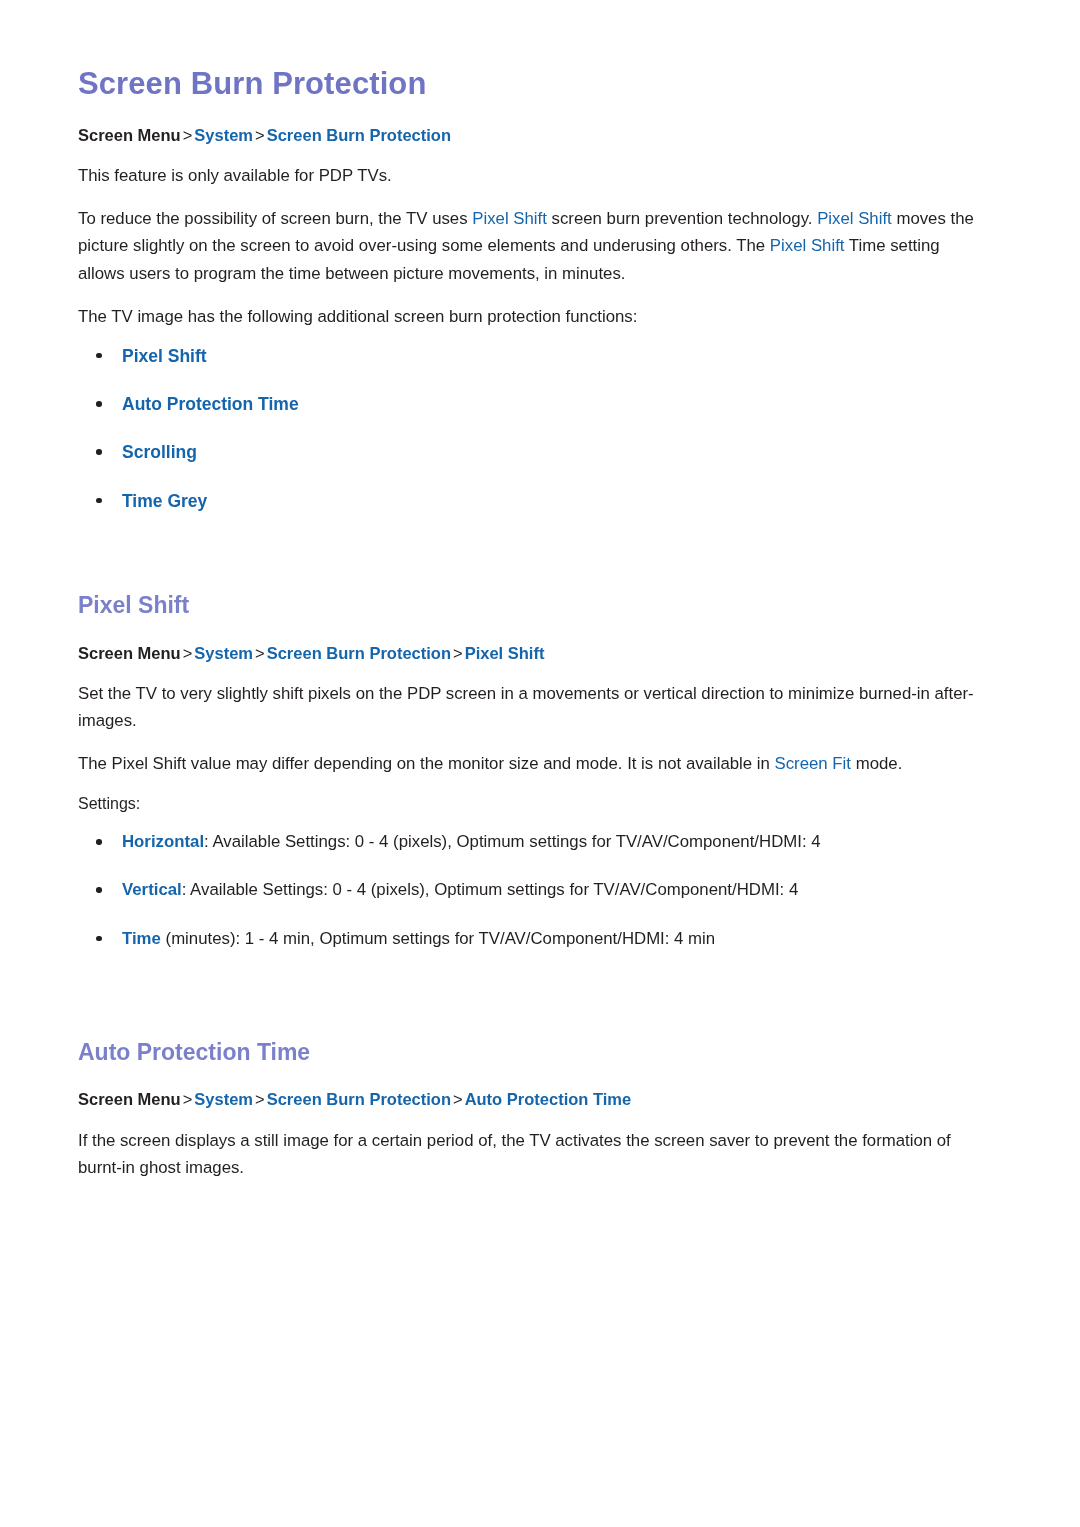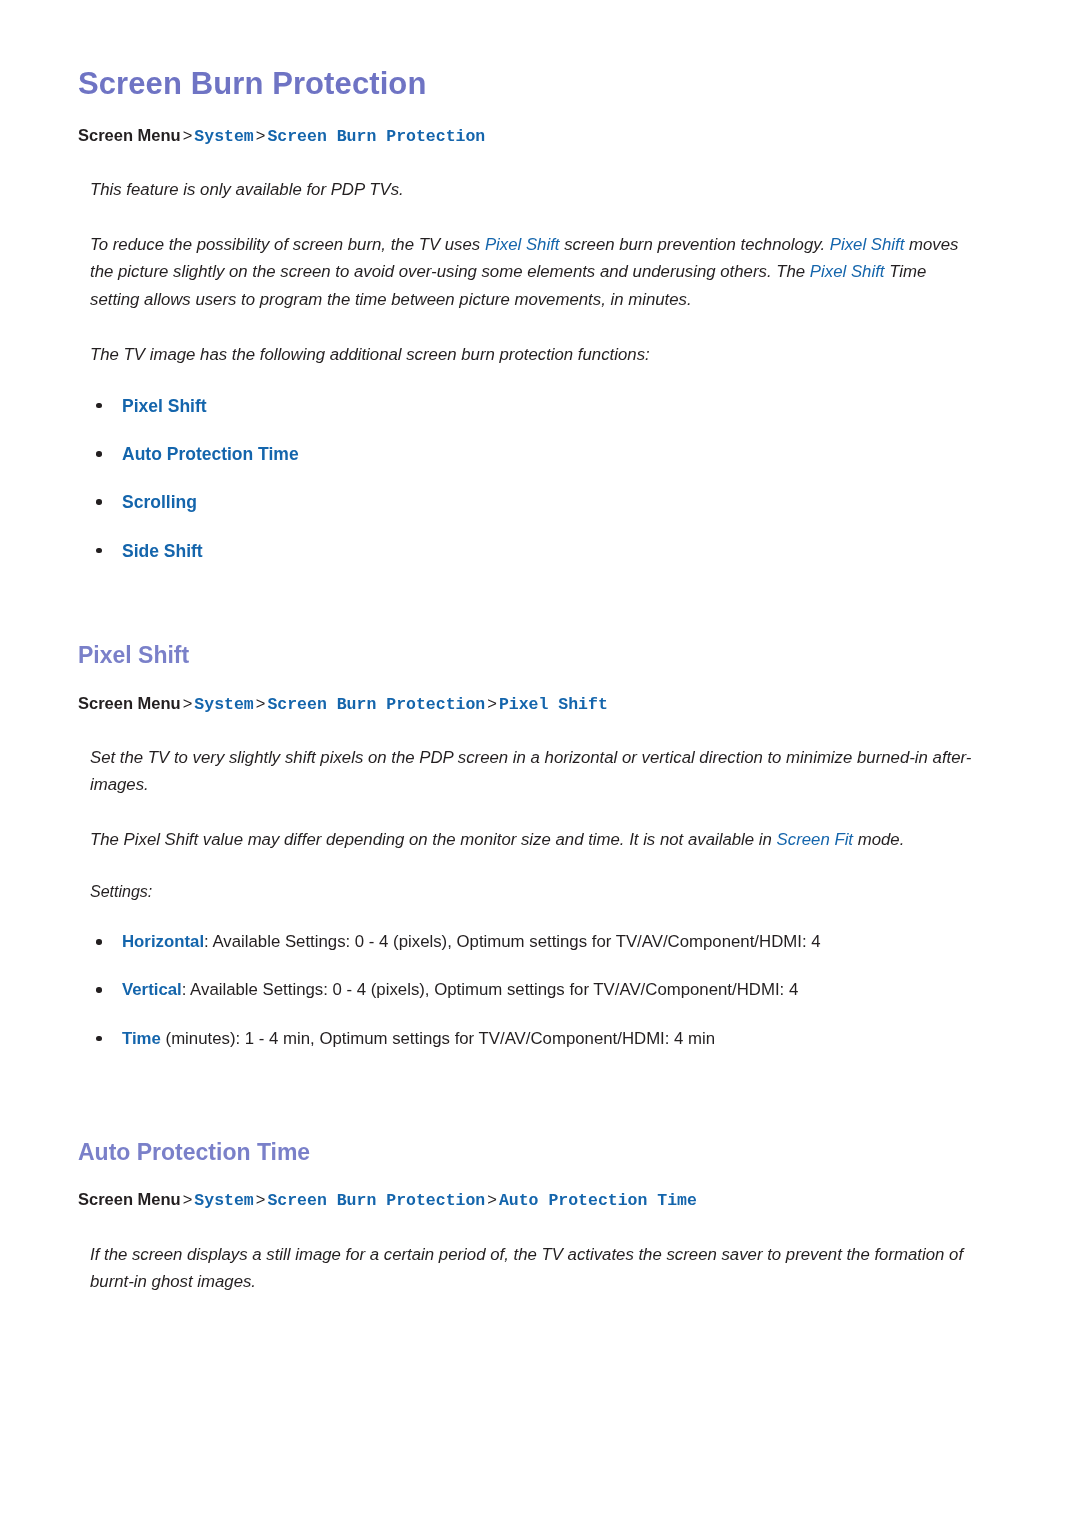--- a/index.html
+++ b/index.html
@@ -51,36 +51,35 @@
   
   .breadcrumb {
     font-size: 16.5px;
     font-weight: bold;
     color: #231f20;
     margin: 0;
     padding-top: 22px;
     line-height: 1.35;
     white-space: nowrap;
   }
-  .breadcrumb .crumb-link { color: #1465ac; font-family: Liberation Mono, monospace; }
+  .breadcrumb .crumb-link { color: #1465ac; }
   .breadcrumb .crumb-sep {
     color: #231f20;
     font-weight: normal;
     padding: 0 2px;
   }
 
   
   .para {
     font-size: 16.8px;
     color: #231f20;
-    margin: 12px;
+    margin: 0;
     padding-top: 16px;
     line-height: 1.62;
     max-width: 945px;
-    font-style: italic;
   }
   .para.tight { padding-top: 14px; }
   .lnk { color: #1465ac; }
 
   
   .bullets {
     list-style: none;
     margin: 0;
     padding: 13px 0 0 0;
   }
@@ -141,33 +140,33 @@
     <li>
       <span class="dot"></span><span class="blue-bold">Pixel Shift</span>
     </li>
     <li>
       <span class="dot"></span><span class="blue-bold">Auto Protection Time</span>
     </li>
     <li>
       <span class="dot"></span><span class="blue-bold">Scrolling</span>
     </li>
     <li>
-      <span class="dot"></span><span class="blue-bold">Side Shift</span>
+      <span class="dot"></span><span class="blue-bold">Time Grey</span>
     </li>
   </ul>
 
   <h2 class="section-title sec-pixel-shift">Pixel Shift</h2>
 
   <p class="breadcrumb">
     <span>Screen Menu</span><span class="crumb-sep">&gt;</span><span class="crumb-link">System</span><span class="crumb-sep">&gt;</span><span class="crumb-link">Screen Burn Protection</span><span class="crumb-sep">&gt;</span><span class="crumb-link">Pixel Shift</span>
   </p>
 
-  <p class="para">Set the TV to very slightly shift pixels on the PDP screen in a horizontal or vertical direction to minimize burned-in after-images.</p>
+  <p class="para">Set the TV to very slightly shift pixels on the PDP screen in a movements or vertical direction to minimize burned-in after-images.</p>
 
-  <p class="para"><span>The Pixel Shift value may differ depending on the monitor size and time. It is not available in </span><span class="lnk">Screen Fit</span><span> mode.</span>
+  <p class="para"><span>The Pixel Shift value may differ depending on the monitor size and mode. It is not available in </span><span class="lnk">Screen Fit</span><span> mode.</span>
   </p>
 
   <p class="para tight label-plain">Settings:</p>
 
   <ul class="bullets settings-list">
     <li>
       <span class="dot"></span><span class="blue-bold">Horizontal</span><span>: Available Settings: 0 - 4 (pixels), Optimum settings for TV/AV/Component/HDMI: 4</span>
     </li>
     <li>
       <span class="dot"></span><span class="blue-bold">Vertical</span><span>: Available Settings: 0 - 4 (pixels), Optimum settings for TV/AV/Component/HDMI: 4</span>

